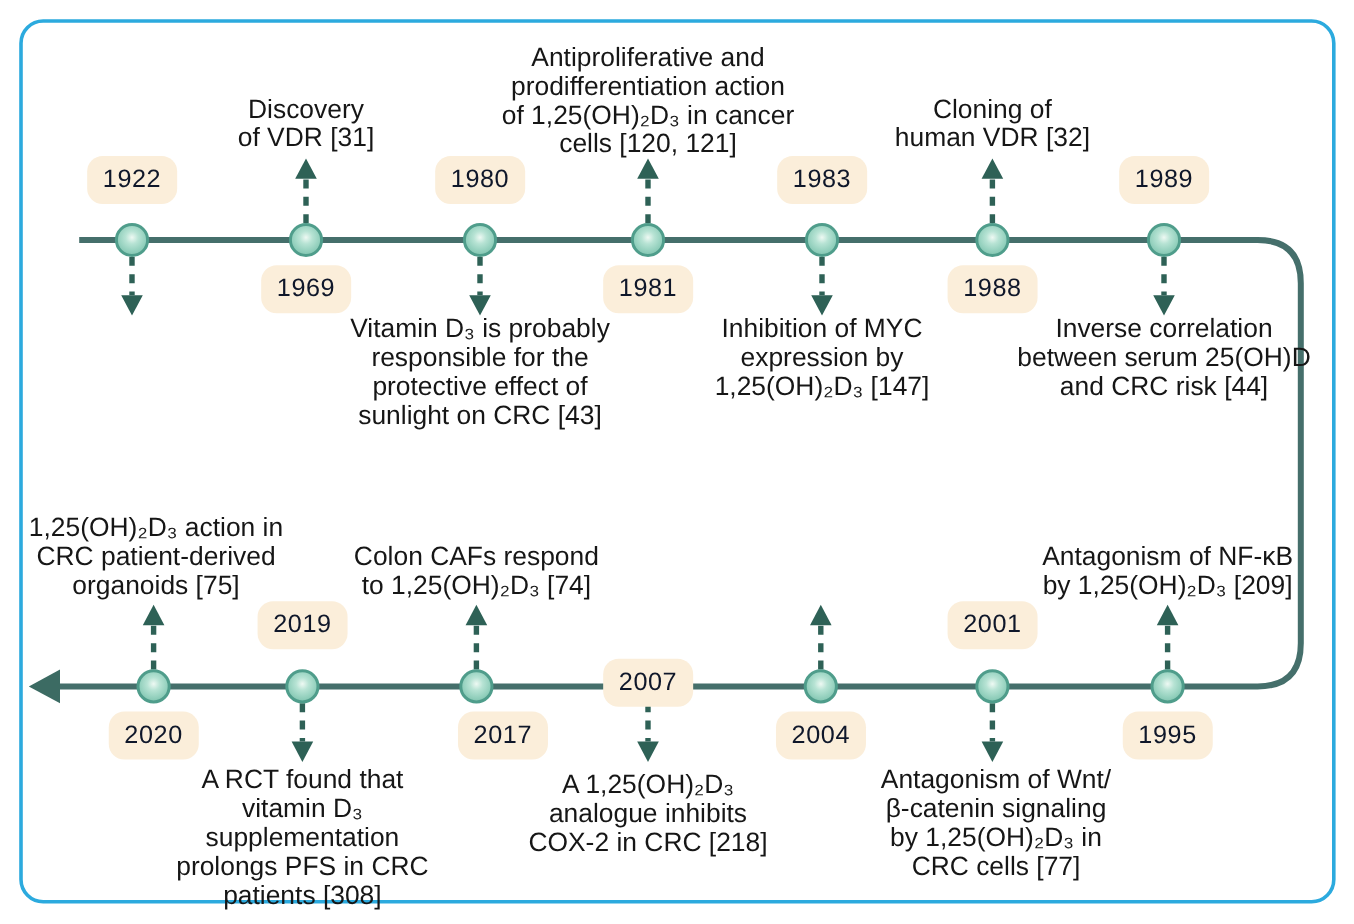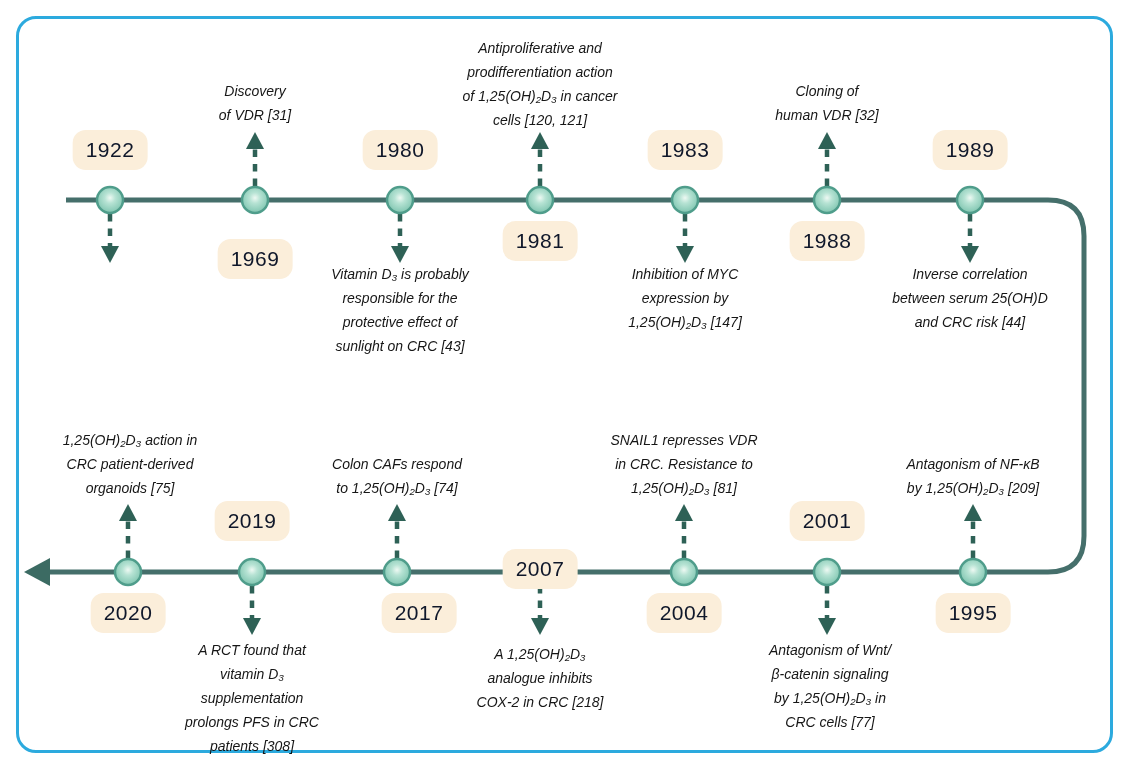--- a/index.html
+++ b/index.html
@@ -36,24 +36,23 @@
     padding: 8px 13px;
     border-radius: 13px;
     letter-spacing: 0.5px;
     white-space: nowrap;
   }
   .label {
     position: absolute;
     transform: translateX(-50%);
     text-align: center;
     color: #161616;
-    font-size: 14px;
+    font-size: 22px;
     line-height: 24px;
     white-space: pre-line;
-    font-style: italic;
   }
 </style>
 </head>
 <body>
 
 <div class="canvas">
   <div class="frame"></div>
 
   <svg class="tl-svg" viewBox="0 0 1128 770" xmlns="http://www.w3.org/2000/svg">
     <defs>
@@ -118,21 +117,21 @@
       <circle cx="397" cy="572" r="13"></circle>
       <circle cx="540" cy="572" r="13"></circle>
       <circle cx="684" cy="572" r="13"></circle>
       <circle cx="827" cy="572" r="13"></circle>
       <circle cx="973" cy="572" r="13"></circle>
     </g>
   </svg>
 
   <div class="badge" style="left:110px; top:130px;">1922</div>
 
-  <div class="badge" style="left:255px; top:239px;">1969</div>
+  <div class="badge" style="left:255px; top:221px;">1969</div>
   <div class="label" style="left:255px; top:79px; width:200px;">Discovery
 of VDR [31]</div>
 
   <div class="badge" style="left:400px; top:130px;">1980</div>
   <div class="label" style="left:400px; top:262px; width:260px;">Vitamin D₃ is probably
 responsible for the
 protective effect of
 sunlight on CRC [43]</div>
 
   <div class="badge" style="left:540px; top:221px;">1981</div>
@@ -170,23 +169,20 @@
   <div class="badge" style="left:419px; top:593px;">2017</div>
   <div class="label" style="left:397px; top:452px; width:240px;">Colon CAFs respond
 to 1,25(OH)₂D₃ [74]</div>
 
   <div class="badge" style="left:540px; top:501px;margin-top:48px;">2007</div>
   <div class="label" style="left:540px; top:642px; width:240px;">A 1,25(OH)₂D₃
 analogue inhibits
 COX-2 in CRC [218]</div>
 
   <div class="badge" style="left:684px; top:593px;">2004</div>
-  <div class="label" style="left:684px; top:428px; width:260px;">SNAIL1 represses VDR
-in CRC. Resistance to
-1,25(OH)₂D₃ [81]</div>
 
   <div class="badge" style="left:827px; top:501px;">2001</div>
   <div class="label" style="left:830px; top:638px; width:250px;">Antagonism of Wnt/
 β-catenin signaling
 by 1,25(OH)₂D₃ in
 CRC cells [77]</div>
 
   <div class="badge" style="left:973px; top:593px;">1995</div>
   <div class="label" style="left:973px; top:452px; width:260px;">Antagonism of NF-κB
 by 1,25(OH)₂D₃ [209]</div>

